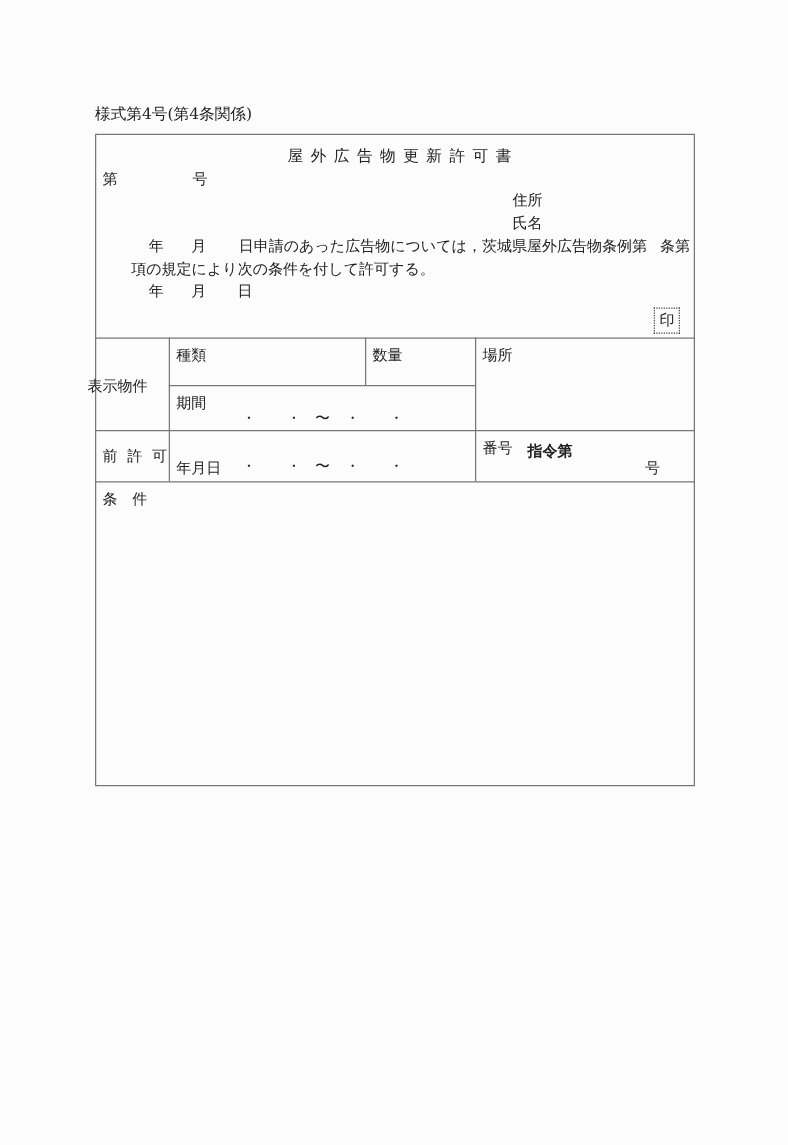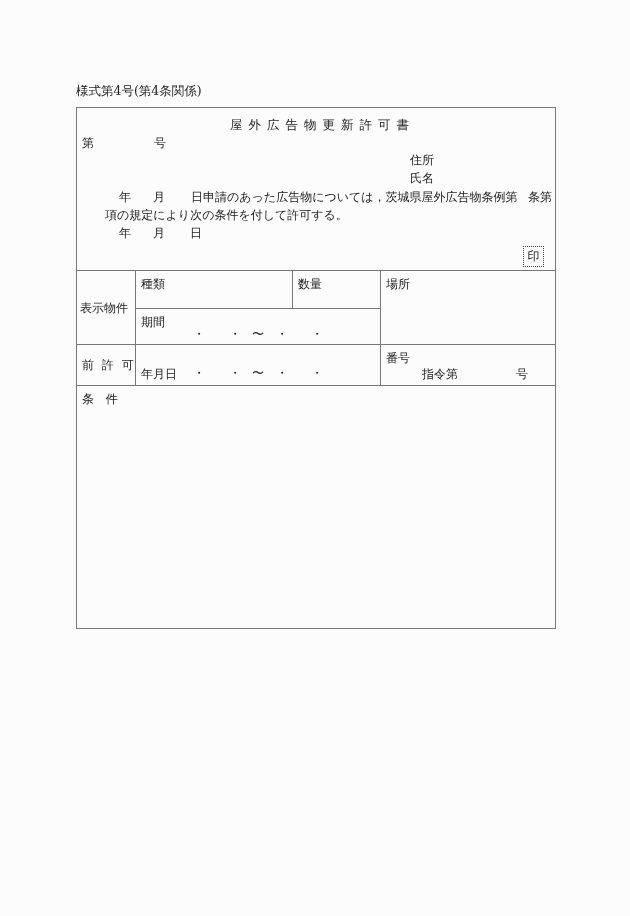--- a/index.html
+++ b/index.html
@@ -62,21 +62,21 @@
 <div class="abs" style="left:105px; top:209px;">項の規定により次の条件を付して許可する。</div>
 
 <div class="abs" style="left:119px; top:227px;">年</div>
 <div class="abs" style="left:153px; top:227px;">月</div>
 <div class="abs" style="left:190px; top:227px;">日</div>
 
 <div class="seal">
     <span>印</span>
   </div>
 
-<div class="abs" style="left:80px; top:303px;font-family:Liberation Mono, monospace;">表示物件</div>
+<div class="abs" style="left:70px; top:303px;">表示物件</div>
 <div class="abs" style="left:141px; top:278px;">種類</div>
 <div class="abs" style="left:298px; top:278px;text-align:center;">数量</div>
 <div class="abs" style="left:386px; top:278px;">場所</div>
 <div class="abs" style="left:141px; top:316px;">期間</div>
 
 <div class="abs dot" style="left:193px; top:328px;">・</div>
 <div class="abs dot" style="left:229px; top:328px;">・</div>
 <div class="abs" style="left:252px; top:328px;">〜</div>
 <div class="abs dot" style="left:276px; top:328px;">・</div>
 <div class="abs dot" style="left:311px; top:328px;">・</div>
@@ -84,16 +84,16 @@
 <div class="abs" style="left:82px; top:359px; letter-spacing:2px;">前 許 可</div>
 <div class="abs" style="left:141px; top:368px;">年月日</div>
 
 <div class="abs dot" style="left:193px; top:367px;">・</div>
 <div class="abs dot" style="left:229px; top:367px;">・</div>
 <div class="abs" style="left:252px; top:367px;">〜</div>
 <div class="abs dot" style="left:276px; top:367px;">・</div>
 <div class="abs dot" style="left:311px; top:367px;">・</div>
 
 <div class="abs" style="left:386px; top:352px;">番号</div>
-<div class="abs" style="left:422px; top:368px;">指令第</div>
+<div class="abs" style="left:422px; top:355px;font-weight:bold;">指令第</div>
 <div class="abs" style="left:516px; top:368px;">号</div>
 
 <div class="abs" style="left:82px; top:393px; letter-spacing:4px;">条 件</div>
 
 </body></html>

